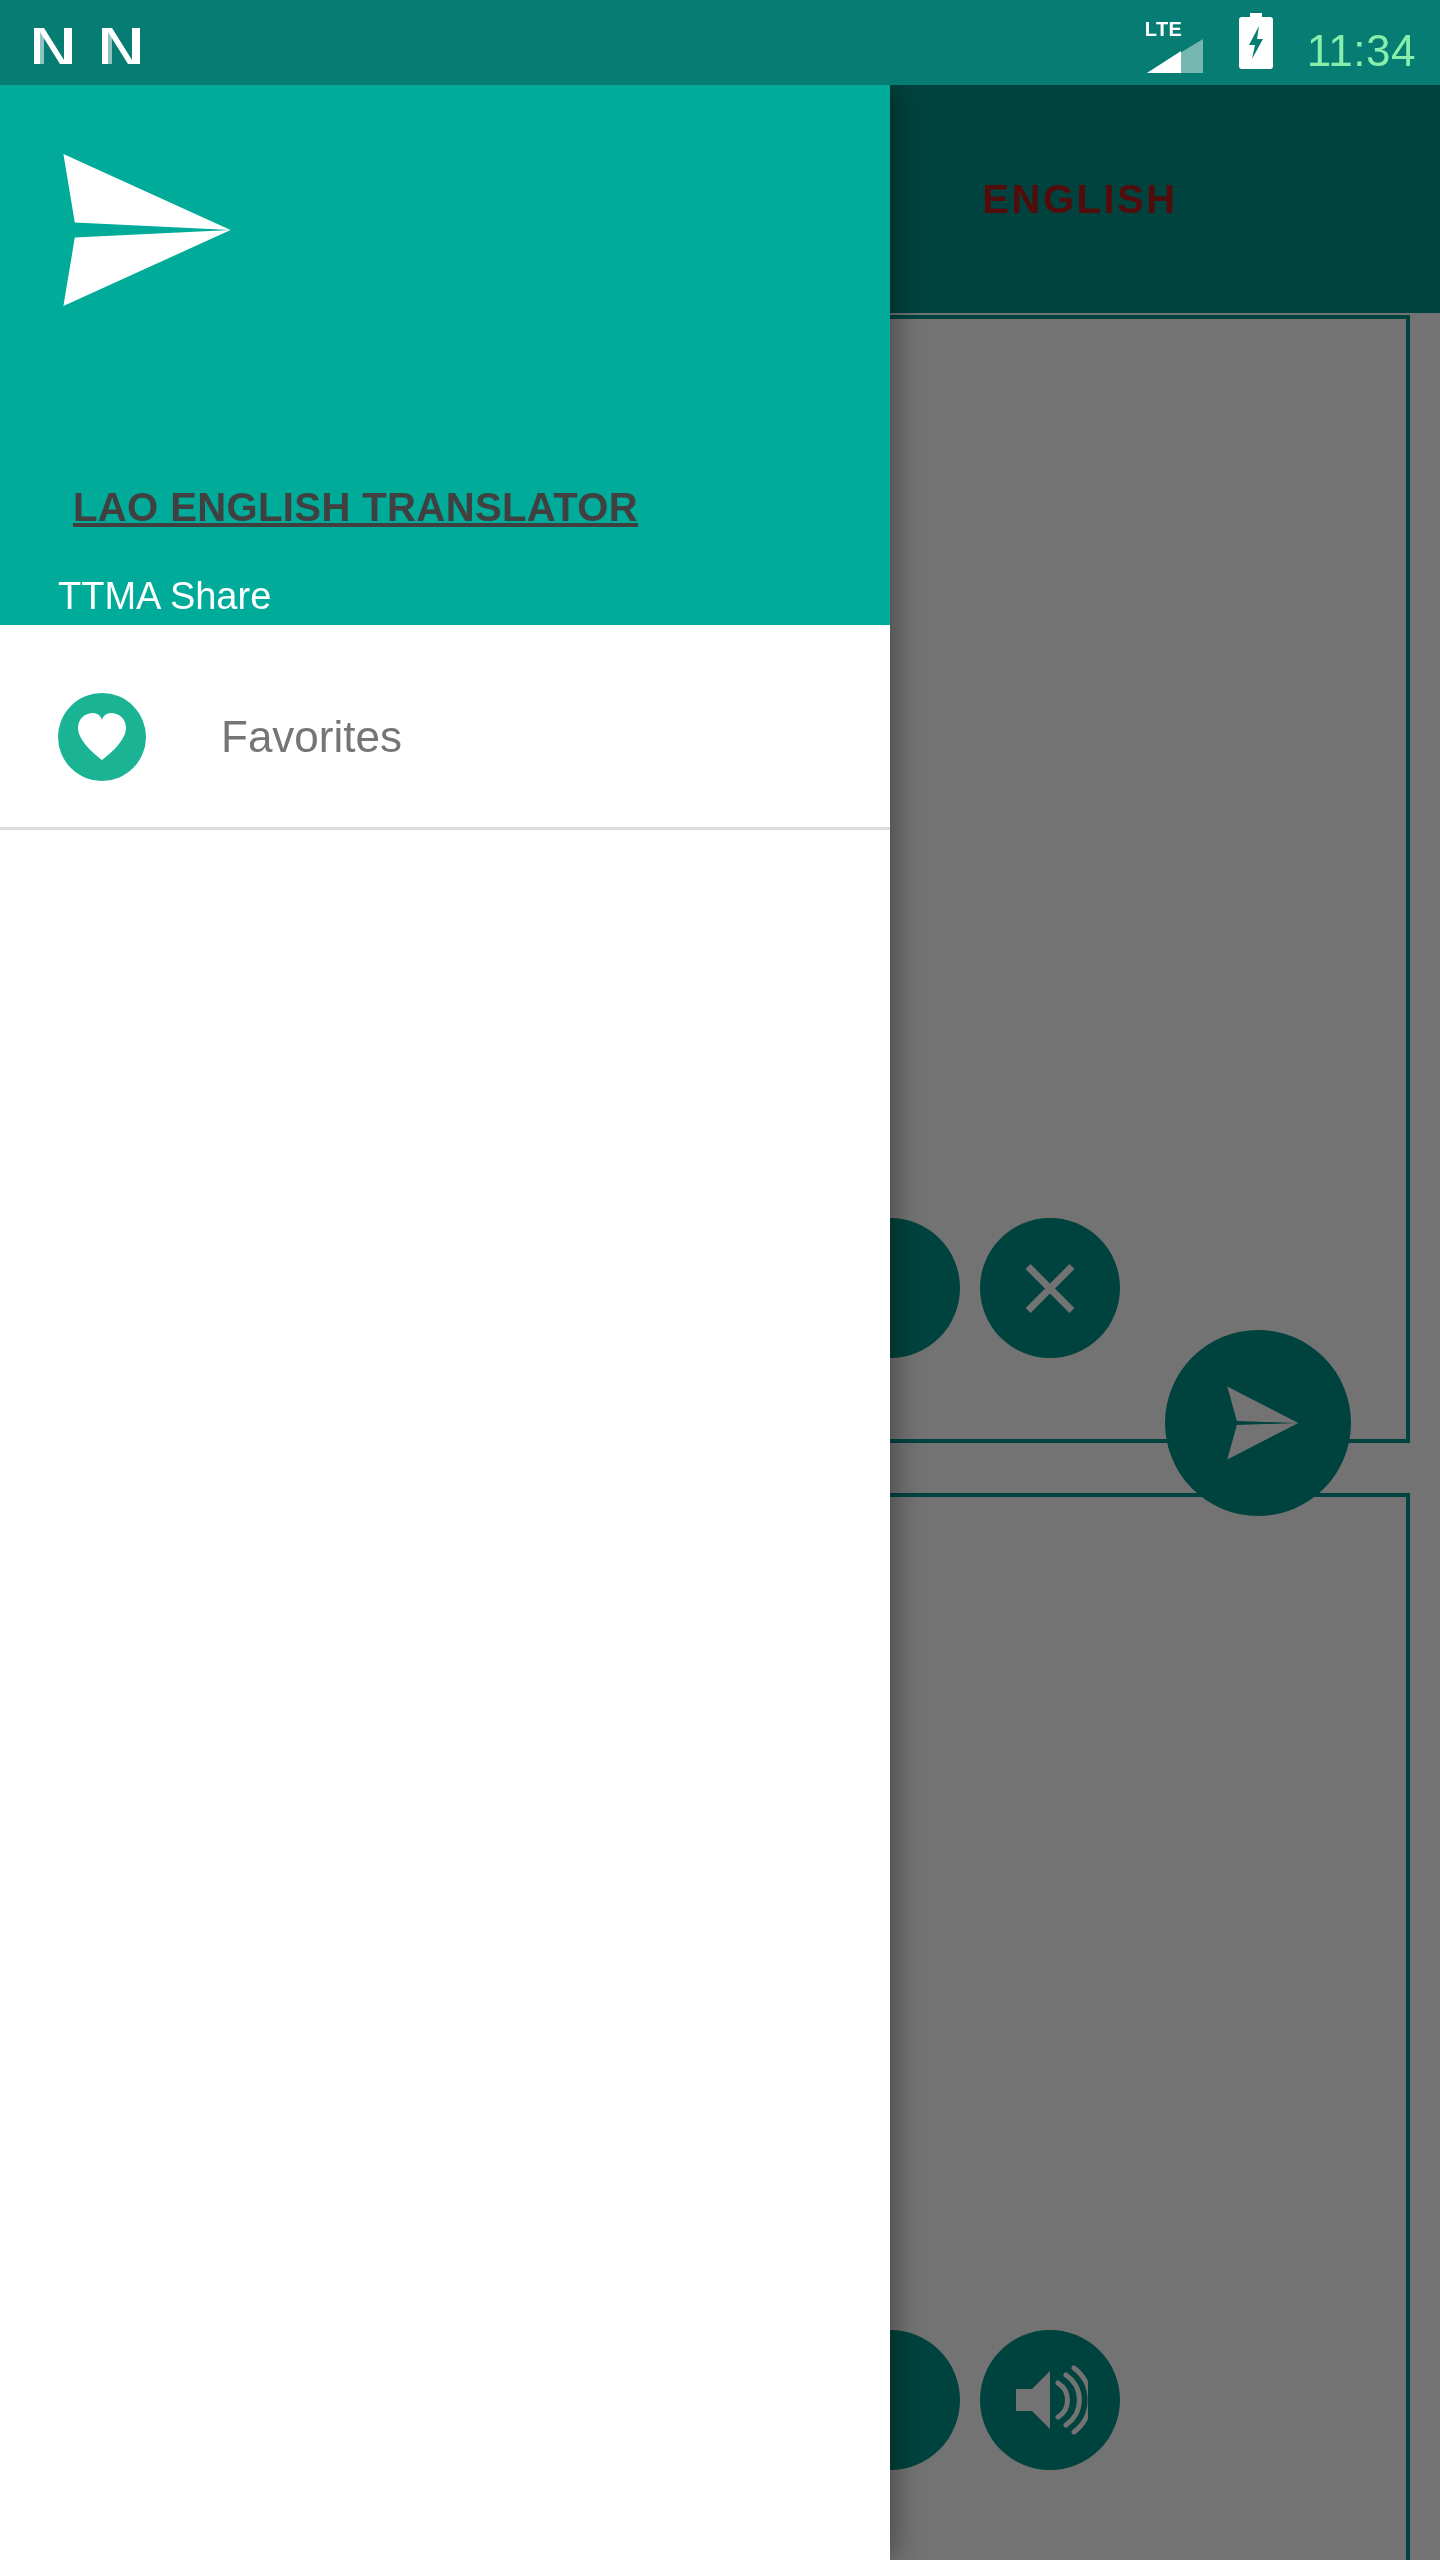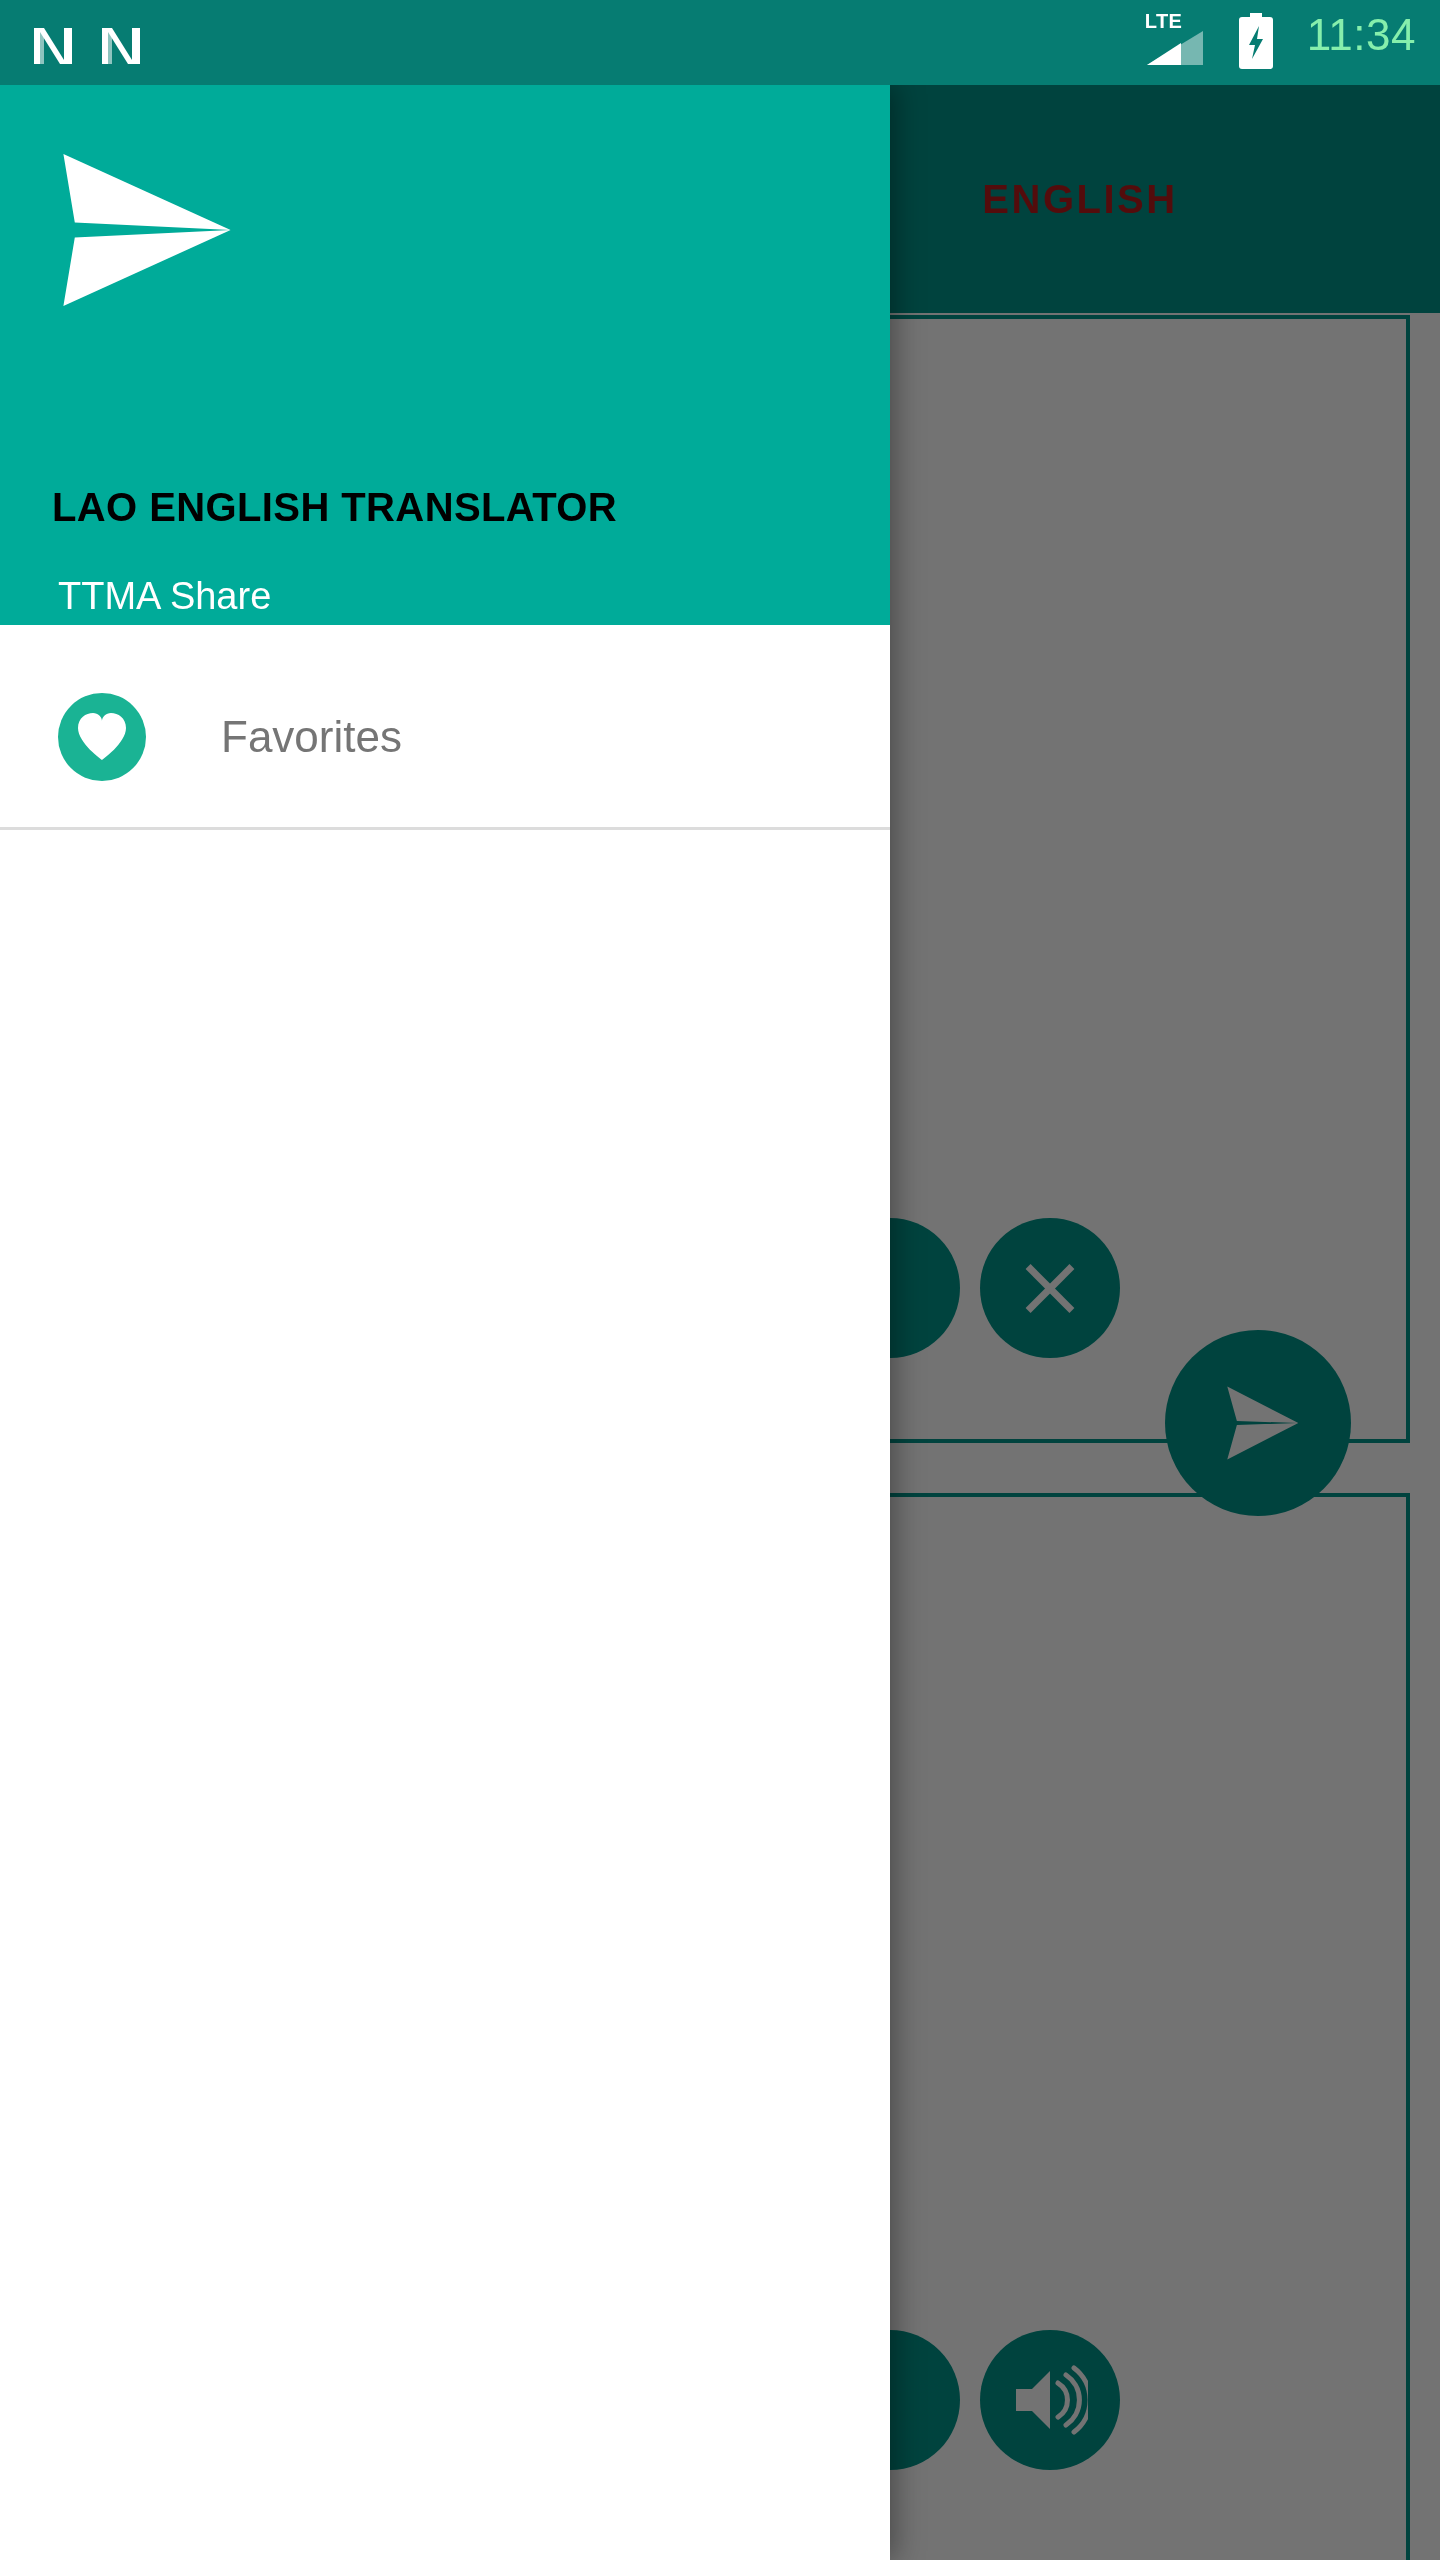--- a/index.html
+++ b/index.html
@@ -108,21 +108,21 @@
     z-index:50;
   }
   #status-left { display:flex; align-items:center; gap:26px; }
   .notif-n {
     width:42px; height:46px;
     position:relative;
   }
   .notif-n svg { display:block; }
   #status-right {
     margin-left:auto;
-    display:flex; align-items:flex-start; gap:31px;
+    display:flex; align-items:flex-end; gap:31px;
   }
   #signal-wrap {
     position:relative;
     width:62px; height:52px;
   }
   #lte-label {
     position:absolute;
     left:2px; top:-2px;
     font-size:20px; font-weight:bold;
     color:#ffffff;
@@ -157,25 +157,26 @@
     background:#00AB99;
     padding:0 58px;
   }
   #drawer-logo {
     position:absolute;
     left:52px; top:50px;
     width:190px; height:190px;
   }
   #drawer-app-name {
     position:absolute;
-    left:52px; top:400px;
+    left:73px; top:400px;
     font-size:40px;
     font-weight:bold;
-    color:#000000;
+    color:#404040;
     letter-spacing:0.4px;
+    text-decoration:underline;
   }
   #drawer-app-sub {
     position:absolute;
     left:58px; top:490px;
     font-size:38px;
     color:#ffffff;
   }
 
   #drawer-menu-primary { padding-top:22px; }
   #drawer-menu-secondary { padding-top:28px; }

